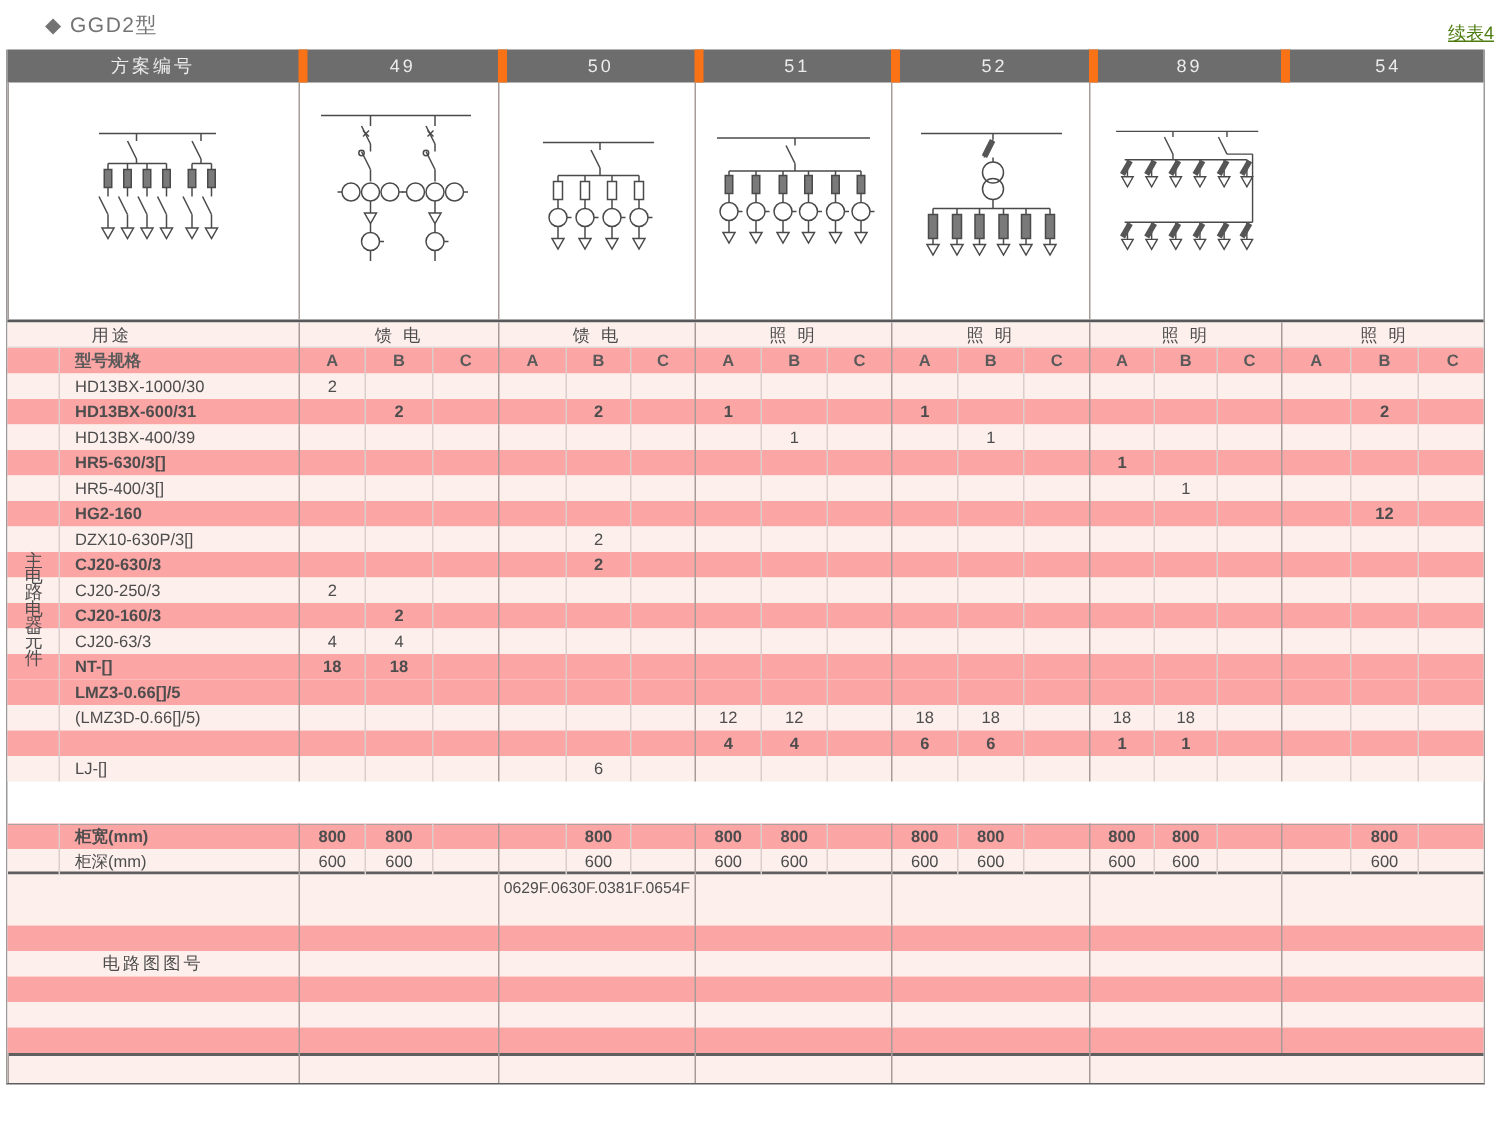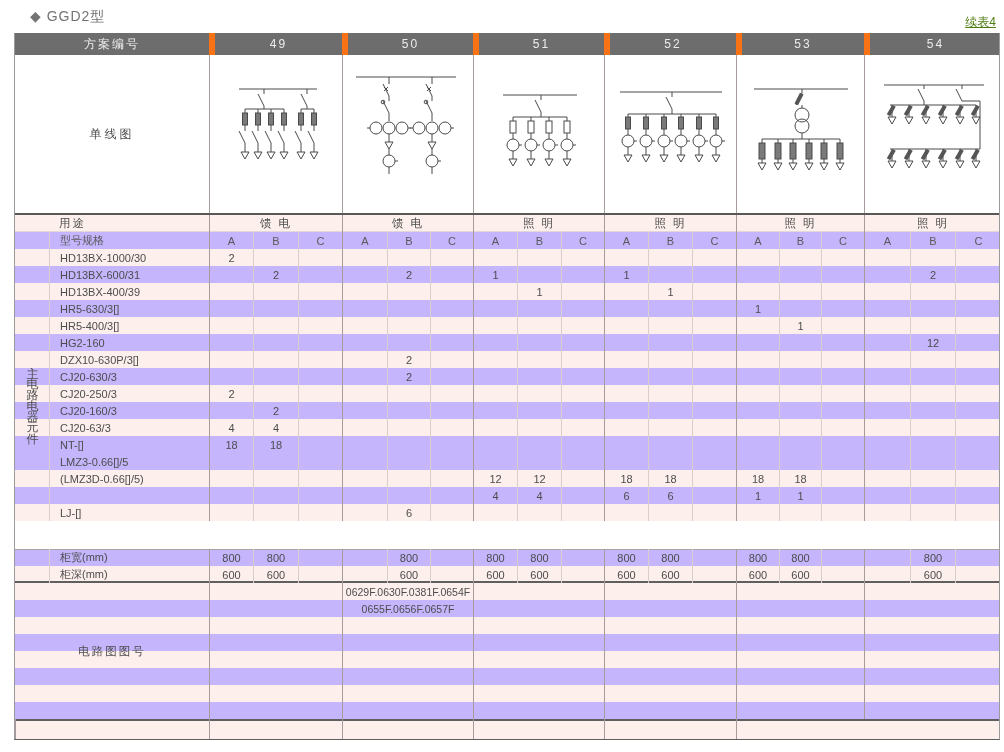--- a/index.html
+++ b/index.html
@@ -5,49 +5,49 @@
   html,body{margin:0;padding:0;}
   body{
     width:1004px;height:752px;background:#ffffff;position:relative;
     font-family:"Liberation Sans","DejaVu Sans",sans-serif;color:#4d4d4d;
     -webkit-font-smoothing:antialiased;
   }
   .page-title{position:absolute;left:30px;top:8px;font-size:14px;color:#737373;letter-spacing:1px;}
   .page-continuation{position:absolute;right:8px;top:14px;font-size:12px;color:#4d7c0f;text-decoration:underline;}
 
   .ctable{
-    position:absolute;left:14px;top:33px;width:986px;
+    position:absolute;left:4px;top:33px;width:986px;
     border-left:1px solid #9a9a9a;border-right:1px solid #9a9a9a;border-bottom:1px solid #5f5f5f;
     box-sizing:border-box;
   }
   
   .thead{display:grid;grid-template-columns:194px 133px 131px 131px 132px 128px 137px;height:22px;background:#6d6d6d;}
   .th{display:flex;align-items:center;justify-content:center;color:#ececec;font-size:12px;letter-spacing:2px;border-left:6px solid #f97316;box-sizing:border-box;}
   .th:first-child{border-left:none;}
 
   
   .diagram-row{display:grid;grid-template-columns:194px 133px 131px 131px 132px 128px 137px;height:158px;border-bottom:2px solid #585858;}
   .dlabel{display:flex;align-items:center;justify-content:center;font-size:12px;letter-spacing:3px;color:#4d4d4d;}
   .dcell{display:flex;align-items:center;justify-content:center;border-left:1px solid #a79c99;box-sizing:border-box;}
   .dcell svg{stroke:#4a4a4a;stroke-width:1;fill:none;}
 
   
   .row{display:grid;height:17px;font-size:11px;box-sizing:border-box;}
   .row.main{grid-template-columns:194px 133px 131px 131px 132px 128px 137px;}
   .row.sub{grid-template-columns:34px 160px 44px 45px 44px 45px 43px 43px 44px 44px 43px 44px 44px 44px 43px 42px 43px 46px 45px 46px;}
   .pink{background:#fcefec;}
-  .white{background:#c4b5fd;}
+  .white{background:#fca5a5;font-weight:bold;}
   .cell{display:flex;align-items:center;height:100%;box-sizing:border-box;overflow:hidden;white-space:nowrap;}
   .c-center{justify-content:center;}
   .c-left{justify-content:flex-start;}
   .mc{border-left:1px solid #a79c99;}
   .sc{border-left:1px solid #d9cecb;}
   .ldiv{border-left:1px solid #d9cecb;}
   .pad10{padding-left:10px;}
-  .pad44{padding-left:44px;}
+  .pad44{padding-left:56px;}
   .usage-row{box-shadow:inset 0 -1px 0 #e2d8d5;}
   .usage-row .cell{letter-spacing:2px;font-size:11.5px;}
   .spec-row .cell{color:#5a5a5a;}
   .width-row{box-shadow:inset 0 1px 0 #aba2a0;margin-top:28px;}
   .depth-row{box-shadow:inset 0 -2px 0 #5f5f5f;}
   .num{font-size:10.5px;}
   .drawing-section{position:relative;}
   .drawing-overlay{position:absolute;left:0;top:0;width:194px;height:100%;display:flex;align-items:center;justify-content:center;font-size:11.5px;letter-spacing:2px;color:#4d4d4d;}
   .remark-row{height:20px;box-shadow:inset 0 2px 0 #5f5f5f;}
   .remark-row .cell{letter-spacing:3px;}
@@ -66,26 +66,25 @@
 <div class="page-continuation">续表4</div>
 
 <div class="ctable">
 
   <div class="thead">
     <div class="th">方案编号</div>
     <div class="th">49</div>
     <div class="th">50</div>
     <div class="th">51</div>
     <div class="th">52</div>
-    <div class="th">53</div>
+    <div class="th">89</div>
     <div class="th">54</div>
   </div>
 
   <div class="diagram-row">
-    <div class="dlabel">单线图</div>
 
     <div class="dcell">
       <svg width="130" height="150" viewBox="0 0 130 150">
         <defs>
             <g id="b49">
           <line x1="0" y1="50" x2="0" y2="54"></line>
               <rect x="-2.5" y="54" width="5" height="12" fill="#7a7a7a"></rect>
           <line x1="0" y1="66" x2="0" y2="72"></line>
               <line x1="0" y1="84" x2="-6" y2="72"></line>
           <line x1="0" y1="84" x2="0" y2="93"></line>
@@ -691,24 +690,33 @@
       <div class="drawing-section">
         <div class="row main  pink">
           <div class="cell"></div>
           <div class="cell c-center mc num"></div>
           <div class="cell c-center mc num">0629F.0630F.0381F.0654F</div>
           <div class="cell c-center mc num"></div>
           <div class="cell c-center mc num"></div>
           <div class="cell c-center mc num"></div>
           <div class="cell c-center mc num"></div>
         </div>
+        <div class="row main  pink">
+          <div class="cell"></div>
+          <div class="cell c-center mc num"></div>
+          <div class="cell c-center mc num"></div>
+          <div class="cell c-center mc num"></div>
+          <div class="cell c-center mc num"></div>
+          <div class="cell c-center mc num"></div>
+          <div class="cell c-center mc num"></div>
+        </div>
         <div class="row main  white">
           <div class="cell"></div>
           <div class="cell c-center mc num"></div>
-          <div class="cell c-center mc num">0655F.0656F.0657F</div>
+          <div class="cell c-center mc num"></div>
           <div class="cell c-center mc num"></div>
           <div class="cell c-center mc num"></div>
           <div class="cell c-center mc num"></div>
           <div class="cell c-center mc num"></div>
         </div>
         <div class="row main  pink">
           <div class="cell"></div>
           <div class="cell c-center mc num"></div>
           <div class="cell c-center mc num"></div>
           <div class="cell c-center mc num"></div>
@@ -736,38 +744,20 @@
         </div>
         <div class="row main  white">
           <div class="cell"></div>
           <div class="cell c-center mc num"></div>
           <div class="cell c-center mc num"></div>
           <div class="cell c-center mc num"></div>
           <div class="cell c-center mc num"></div>
           <div class="cell c-center mc num"></div>
           <div class="cell c-center mc num"></div>
         </div>
-        <div class="row main  pink">
-          <div class="cell"></div>
-          <div class="cell c-center mc num"></div>
-          <div class="cell c-center mc num"></div>
-          <div class="cell c-center mc num"></div>
-          <div class="cell c-center mc num"></div>
-          <div class="cell c-center mc num"></div>
-          <div class="cell c-center mc num"></div>
-        </div>
-        <div class="row main  white">
-          <div class="cell"></div>
-          <div class="cell c-center mc num"></div>
-          <div class="cell c-center mc num"></div>
-          <div class="cell c-center mc num"></div>
-          <div class="cell c-center mc num"></div>
-          <div class="cell c-center mc num"></div>
-          <div class="cell c-center mc num"></div>
-        </div>
         <div class="drawing-overlay">电路图图号</div>
       </div>
       <div class="row main remark-row pink">
         <div class="cell c-center mc"></div>
         <div class="cell c-center mc"></div>
         <div class="cell c-center mc"></div>
         <div class="cell c-center mc"></div>
         <div class="cell c-center mc"></div>
         <div class="cell c-center mc"></div>
       </div>

